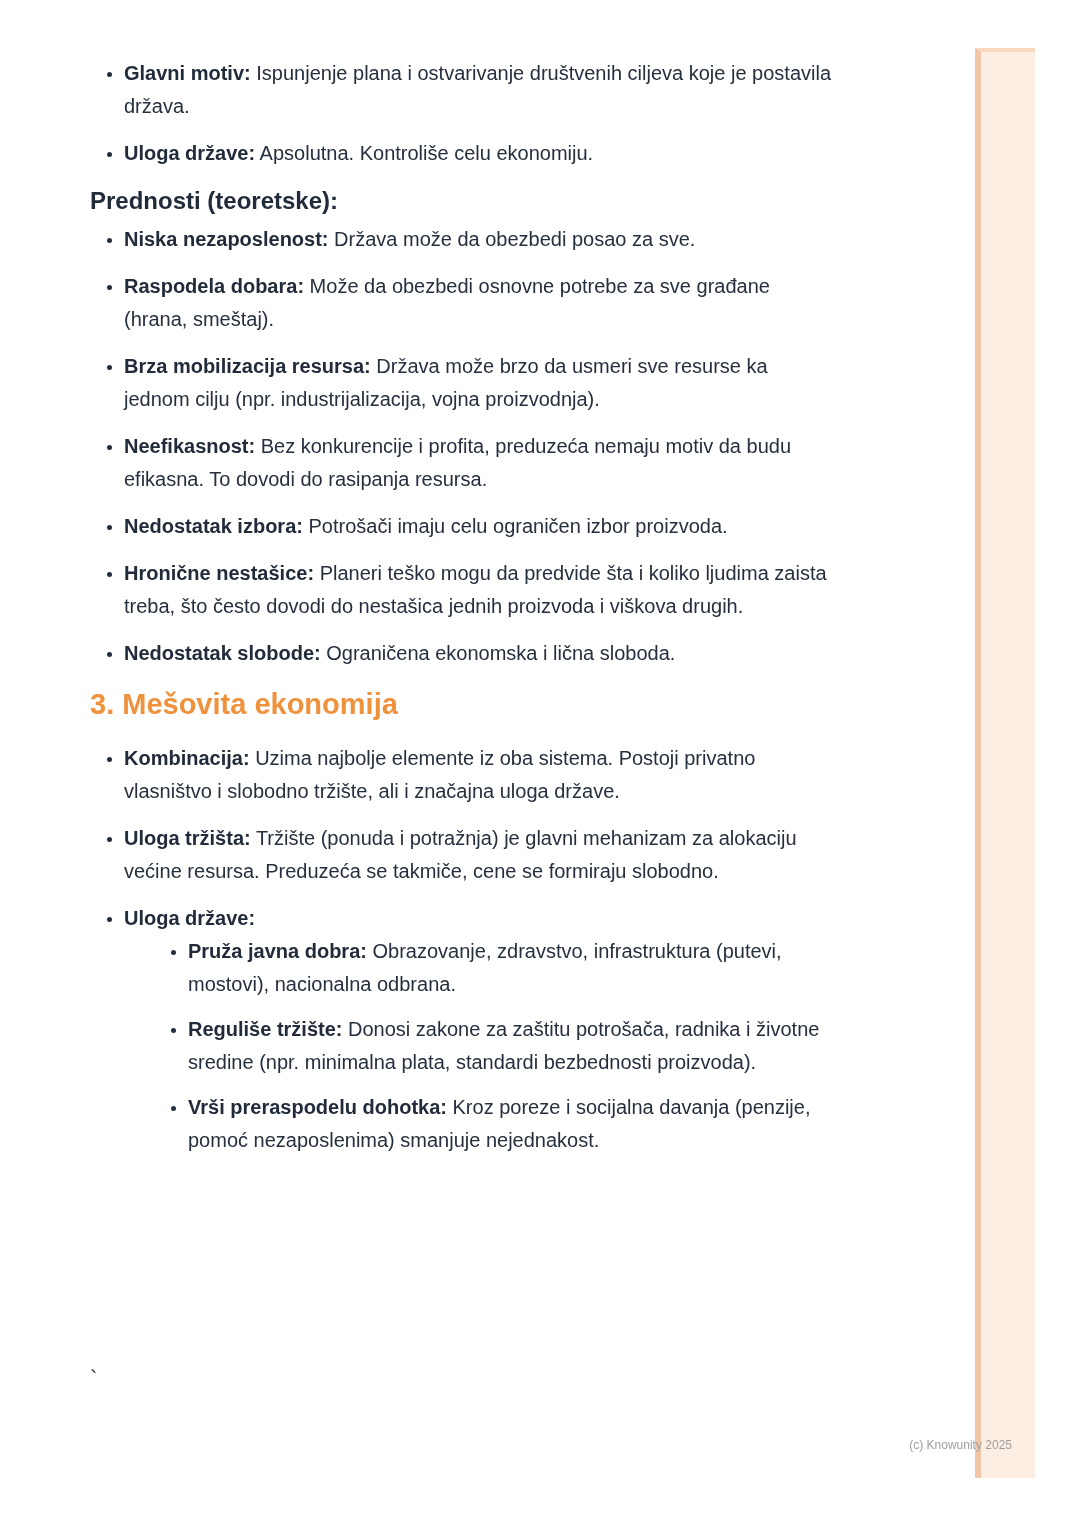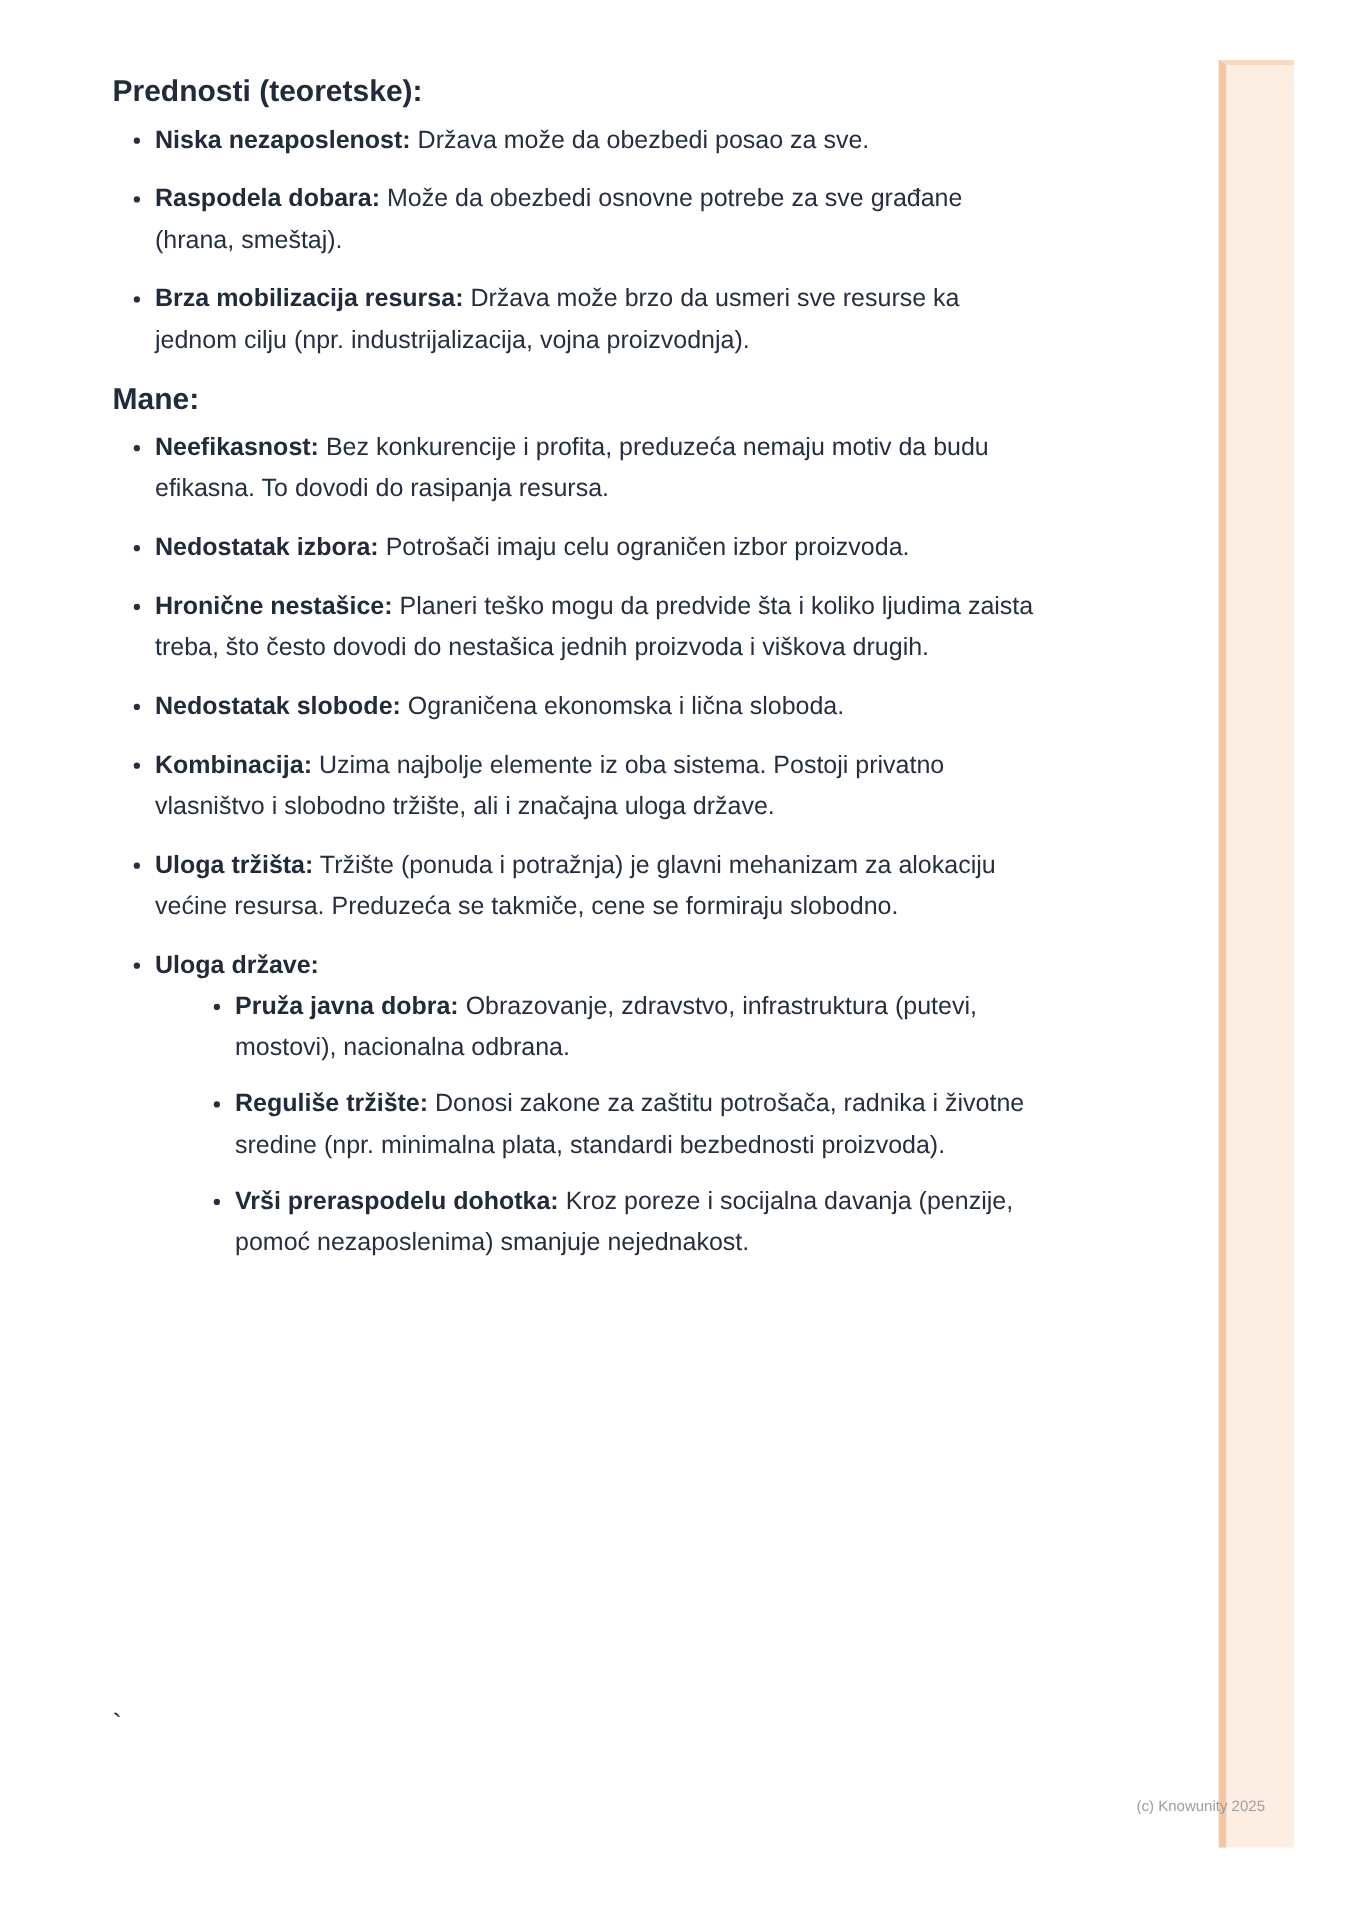--- a/index.html
+++ b/index.html
@@ -84,38 +84,42 @@
 </style>
 </head>
 <body>
 
 <div class="page">
 
   <div class="accent-bar"></div>
 
   <div class="content">
 
+    <ul class="blist">
+      <li><span class="lbl">Glavni motiv:</span> <span>Ispunjenje plana i ostvarivanje društvenih ciljeva koje je postavila država.</span></li>
+      <li><span class="lbl">Uloga države:</span> <span>Apsolutna. Kontroliše celu ekonomiju.</span></li>
+    </ul>
 
     <h3 class="subhead">Prednosti (teoretske):</h3>
 
     <ul class="blist mt">
       <li><span class="lbl">Niska nezaposlenost:</span> <span>Država može da obezbedi posao za sve.</span></li>
       <li><span class="lbl">Raspodela dobara:</span> <span>Može da obezbedi osnovne potrebe za sve građane (hrana, smeštaj).</span></li>
       <li><span class="lbl">Brza mobilizacija resursa:</span> <span>Država može brzo da usmeri sve resurse ka jednom cilju (npr. industrijalizacija, vojna proizvodnja).</span></li>
     </ul>
 
-    <h3 class="subhead">Mane:</h3>
 
     <ul class="blist mt">
       <li><span class="lbl">Neefikasnost:</span> <span>Bez konkurencije i profita, preduzeća nemaju motiv da budu efikasna. To dovodi do rasipanja resursa.</span></li>
       <li><span class="lbl">Nedostatak izbora:</span> <span>Potrošači imaju celu ograničen izbor proizvoda.</span></li>
       <li><span class="lbl">Hronične nestašice:</span> <span>Planeri teško mogu da predvide šta i koliko ljudima zaista treba, što često dovodi do nestašica jednih proizvoda i viškova drugih.</span></li>
       <li><span class="lbl">Nedostatak slobode:</span> <span>Ograničena ekonomska i lična sloboda.</span></li>
     </ul>
 
+    <h2 class="orange-head">3. Mešovita ekonomija</h2>
 
 
     <ul class="blist">
       <li><span class="lbl">Kombinacija:</span> <span>Uzima najbolje elemente iz oba sistema. Postoji privatno vlasništvo i slobodno tržište, ali i značajna uloga države.</span></li>
       <li><span class="lbl">Uloga tržišta:</span> <span>Tržište (ponuda i potražnja) je glavni mehanizam za alokaciju većine resursa. Preduzeća se takmiče, cene se formiraju slobodno.</span></li>
       <li>
         <span class="lbl">Uloga države:</span>
         <ul class="sublist">
           <li><span class="lbl">Pruža javna dobra:</span> <span>Obrazovanje, zdravstvo, infrastruktura (putevi, mostovi), nacionalna odbrana.</span></li>
           <li><span class="lbl">Reguliše tržište:</span> <span>Donosi zakone za zaštitu potrošača, radnika i životne sredine (npr. minimalna plata, standardi bezbednosti proizvoda).</span></li>

